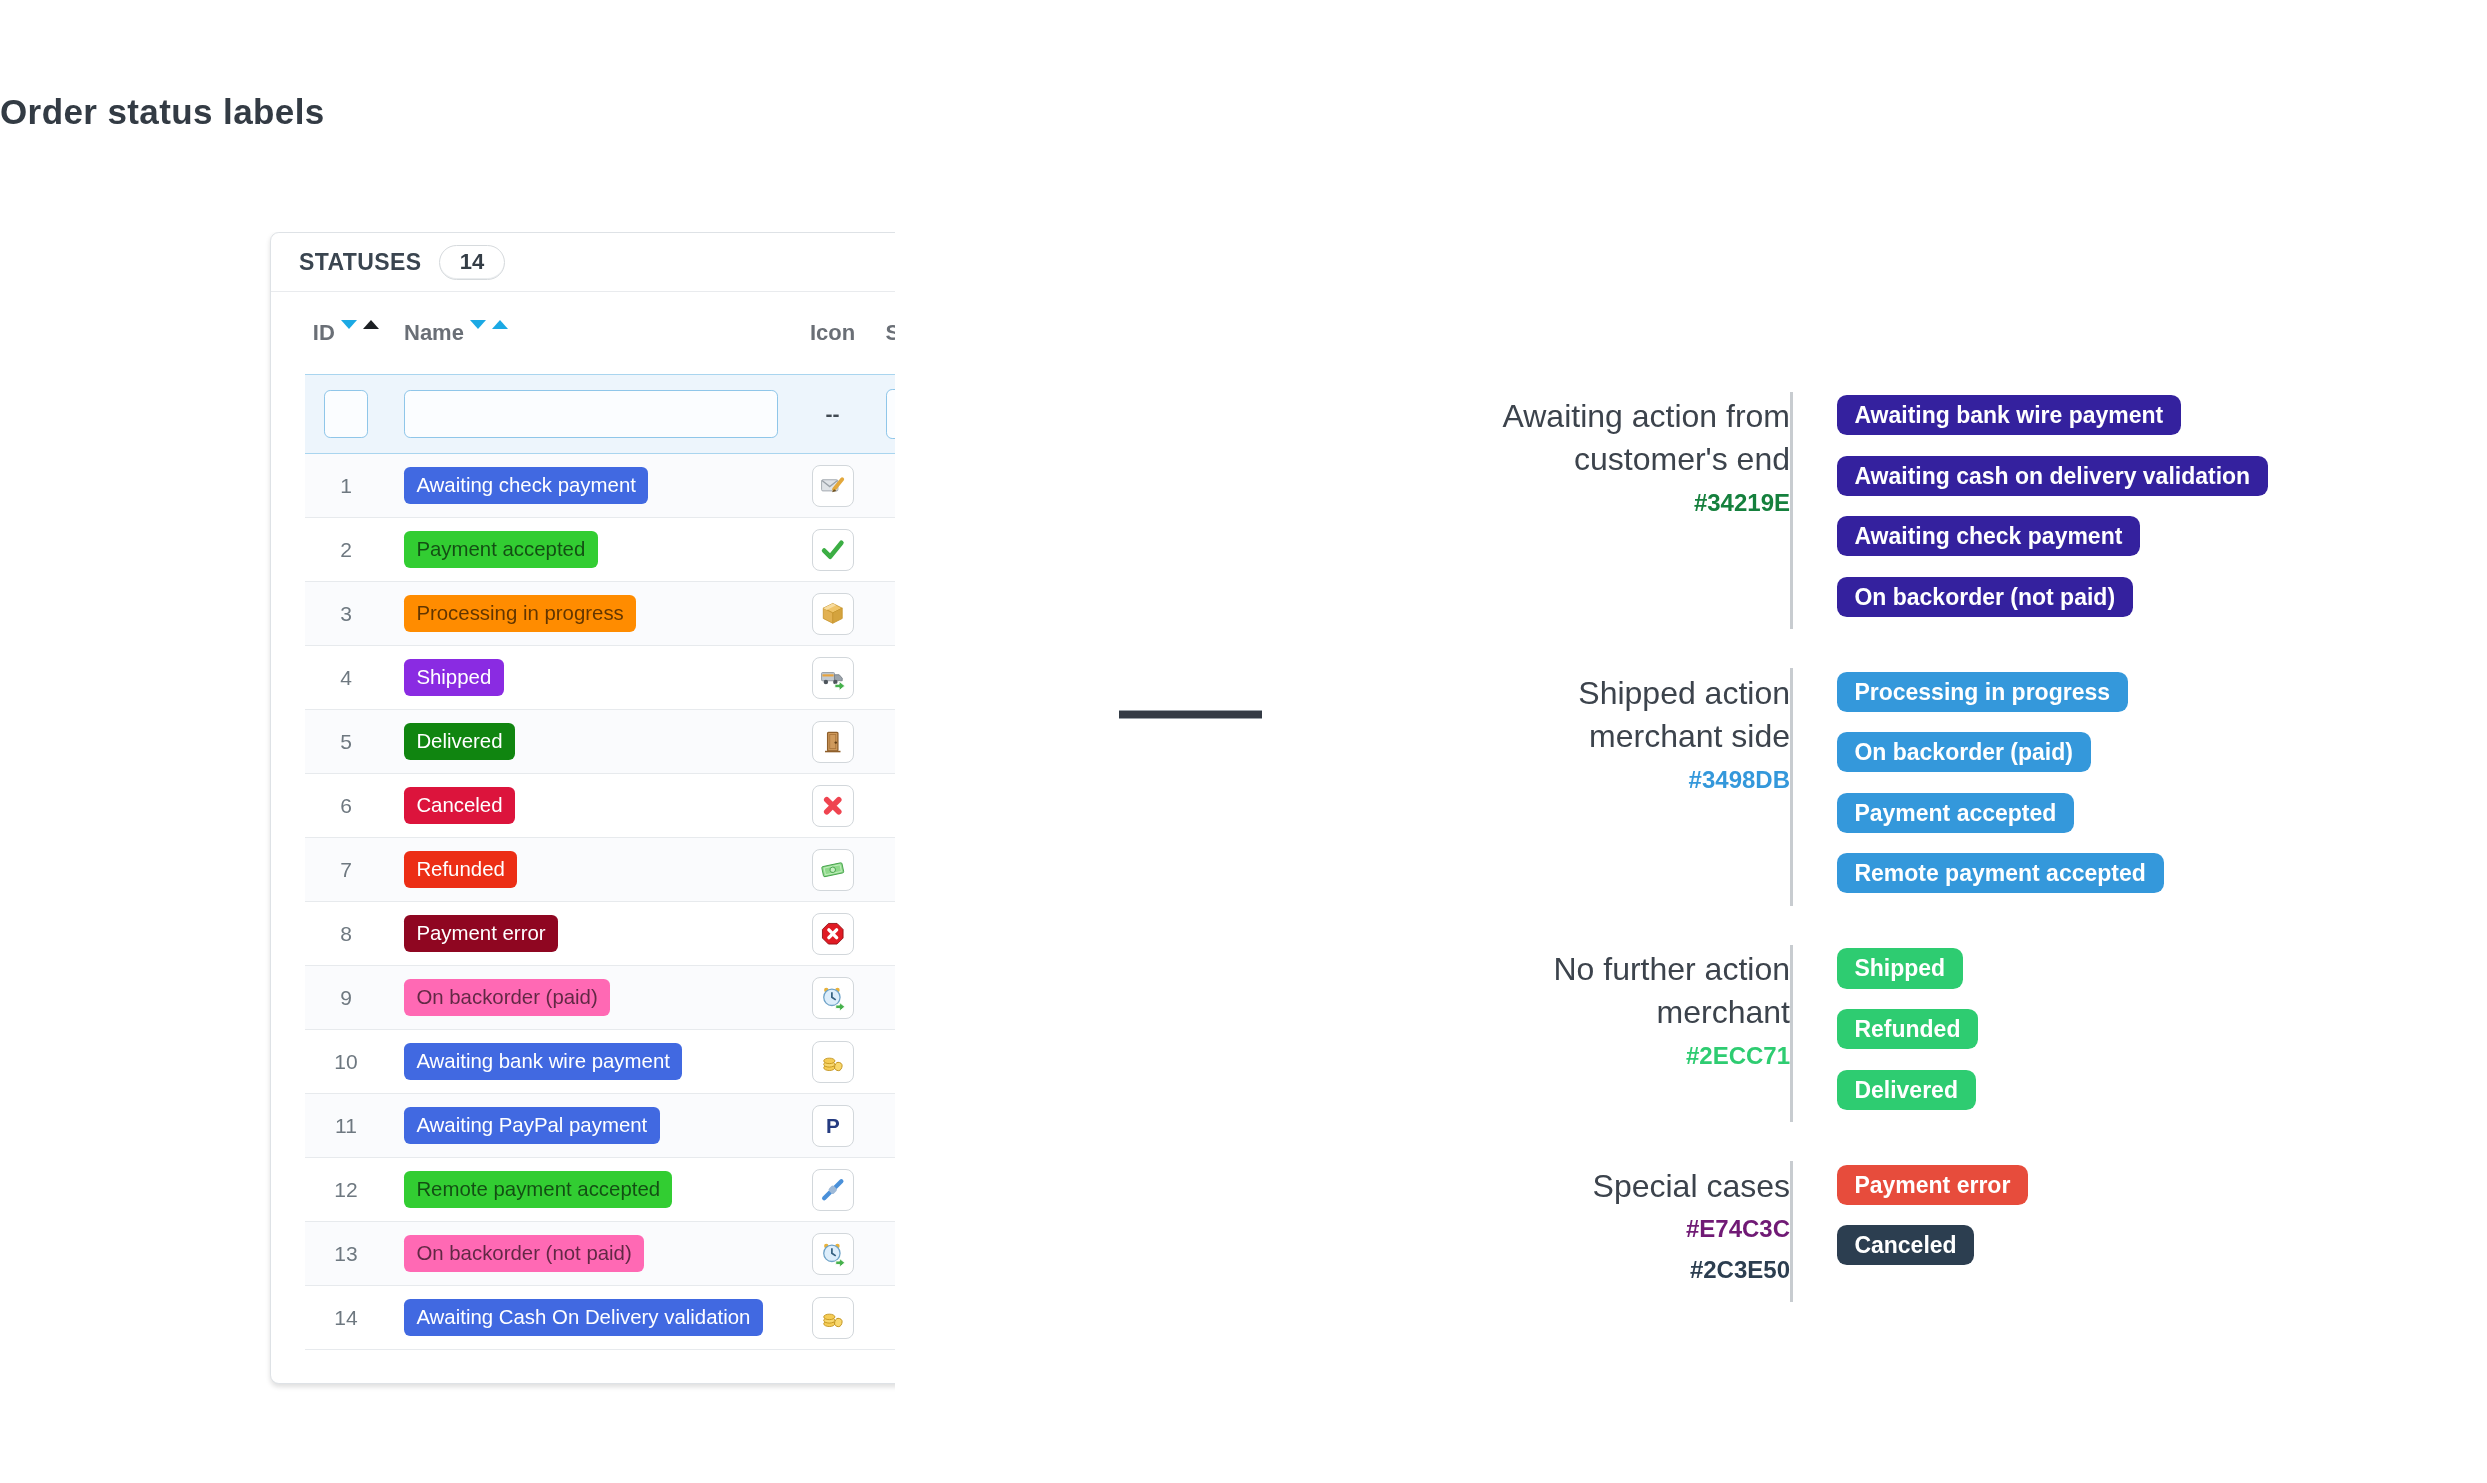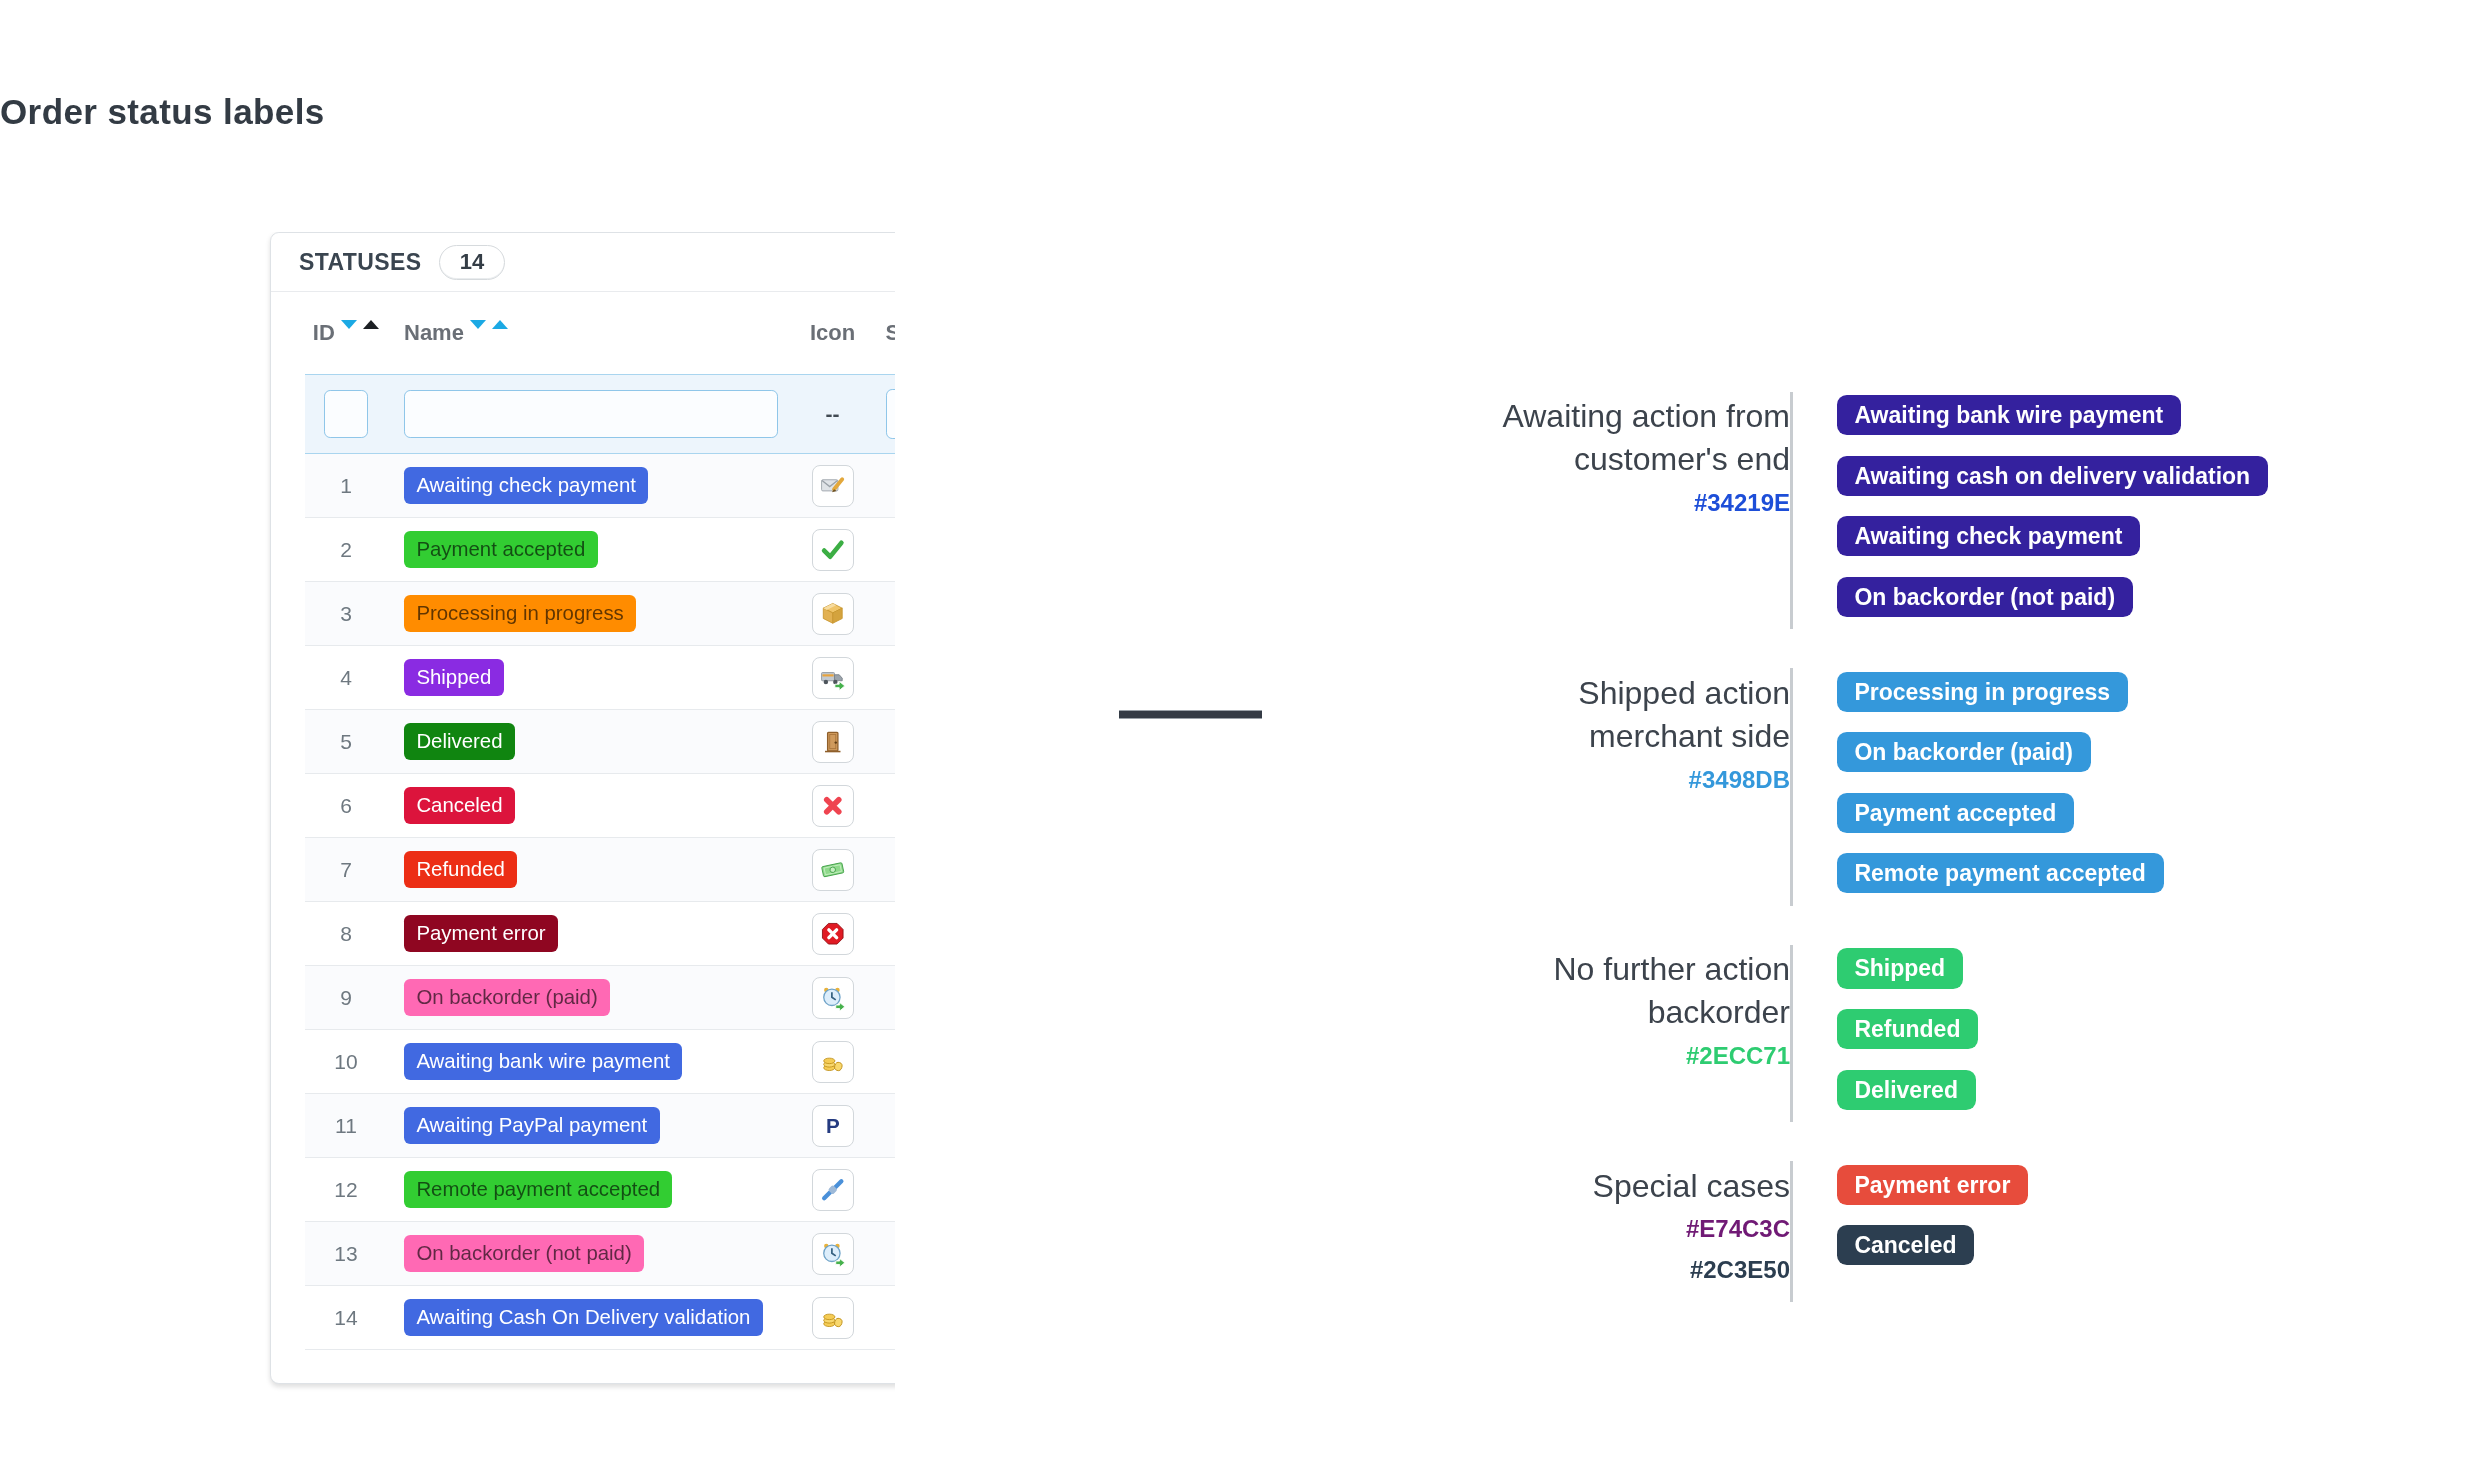--- a/index.html
+++ b/index.html
@@ -377,21 +377,21 @@
 
   <div class="dash"></div>
 
   <div class="groups" id="groups">
       <div class="group">
         <div class="g-head">
           <div class="g-title">
             <div>Awaiting action from</div>
             <div>customer's end</div>
           </div>
-          <div class="g-hex" style="color:#1d4ed8">#34219E</div>
+          <div class="g-hex" style="color:#15803d">#34219E</div>
         </div>
         <div class="g-div"></div>
         <div class="g-badges">
           <span class="g-badge" style="background:#34219E">Awaiting bank wire payment</span>
           <span class="g-badge" style="background:#34219E">Awaiting cash on delivery validation</span>
           <span class="g-badge" style="background:#34219E">Awaiting check payment</span>
           <span class="g-badge" style="background:#34219E">On backorder (not paid)</span>
         </div>
       </div>
       <div class="group">
@@ -407,21 +407,21 @@
           <span class="g-badge" style="background:#3498DB">Processing in progress</span>
           <span class="g-badge" style="background:#3498DB">On backorder (paid)</span>
           <span class="g-badge" style="background:#3498DB">Payment accepted</span>
           <span class="g-badge" style="background:#3498DB">Remote payment accepted</span>
         </div>
       </div>
       <div class="group">
         <div class="g-head">
           <div class="g-title">
             <div>No further action</div>
-            <div>backorder</div>
+            <div>merchant</div>
           </div>
           <div class="g-hex" style="color:#2ECC71">#2ECC71</div>
         </div>
         <div class="g-div"></div>
         <div class="g-badges">
           <span class="g-badge" style="background:#2ECC71">Shipped</span>
           <span class="g-badge" style="background:#2ECC71">Refunded</span>
           <span class="g-badge" style="background:#2ECC71">Delivered</span>
         </div>
       </div>

